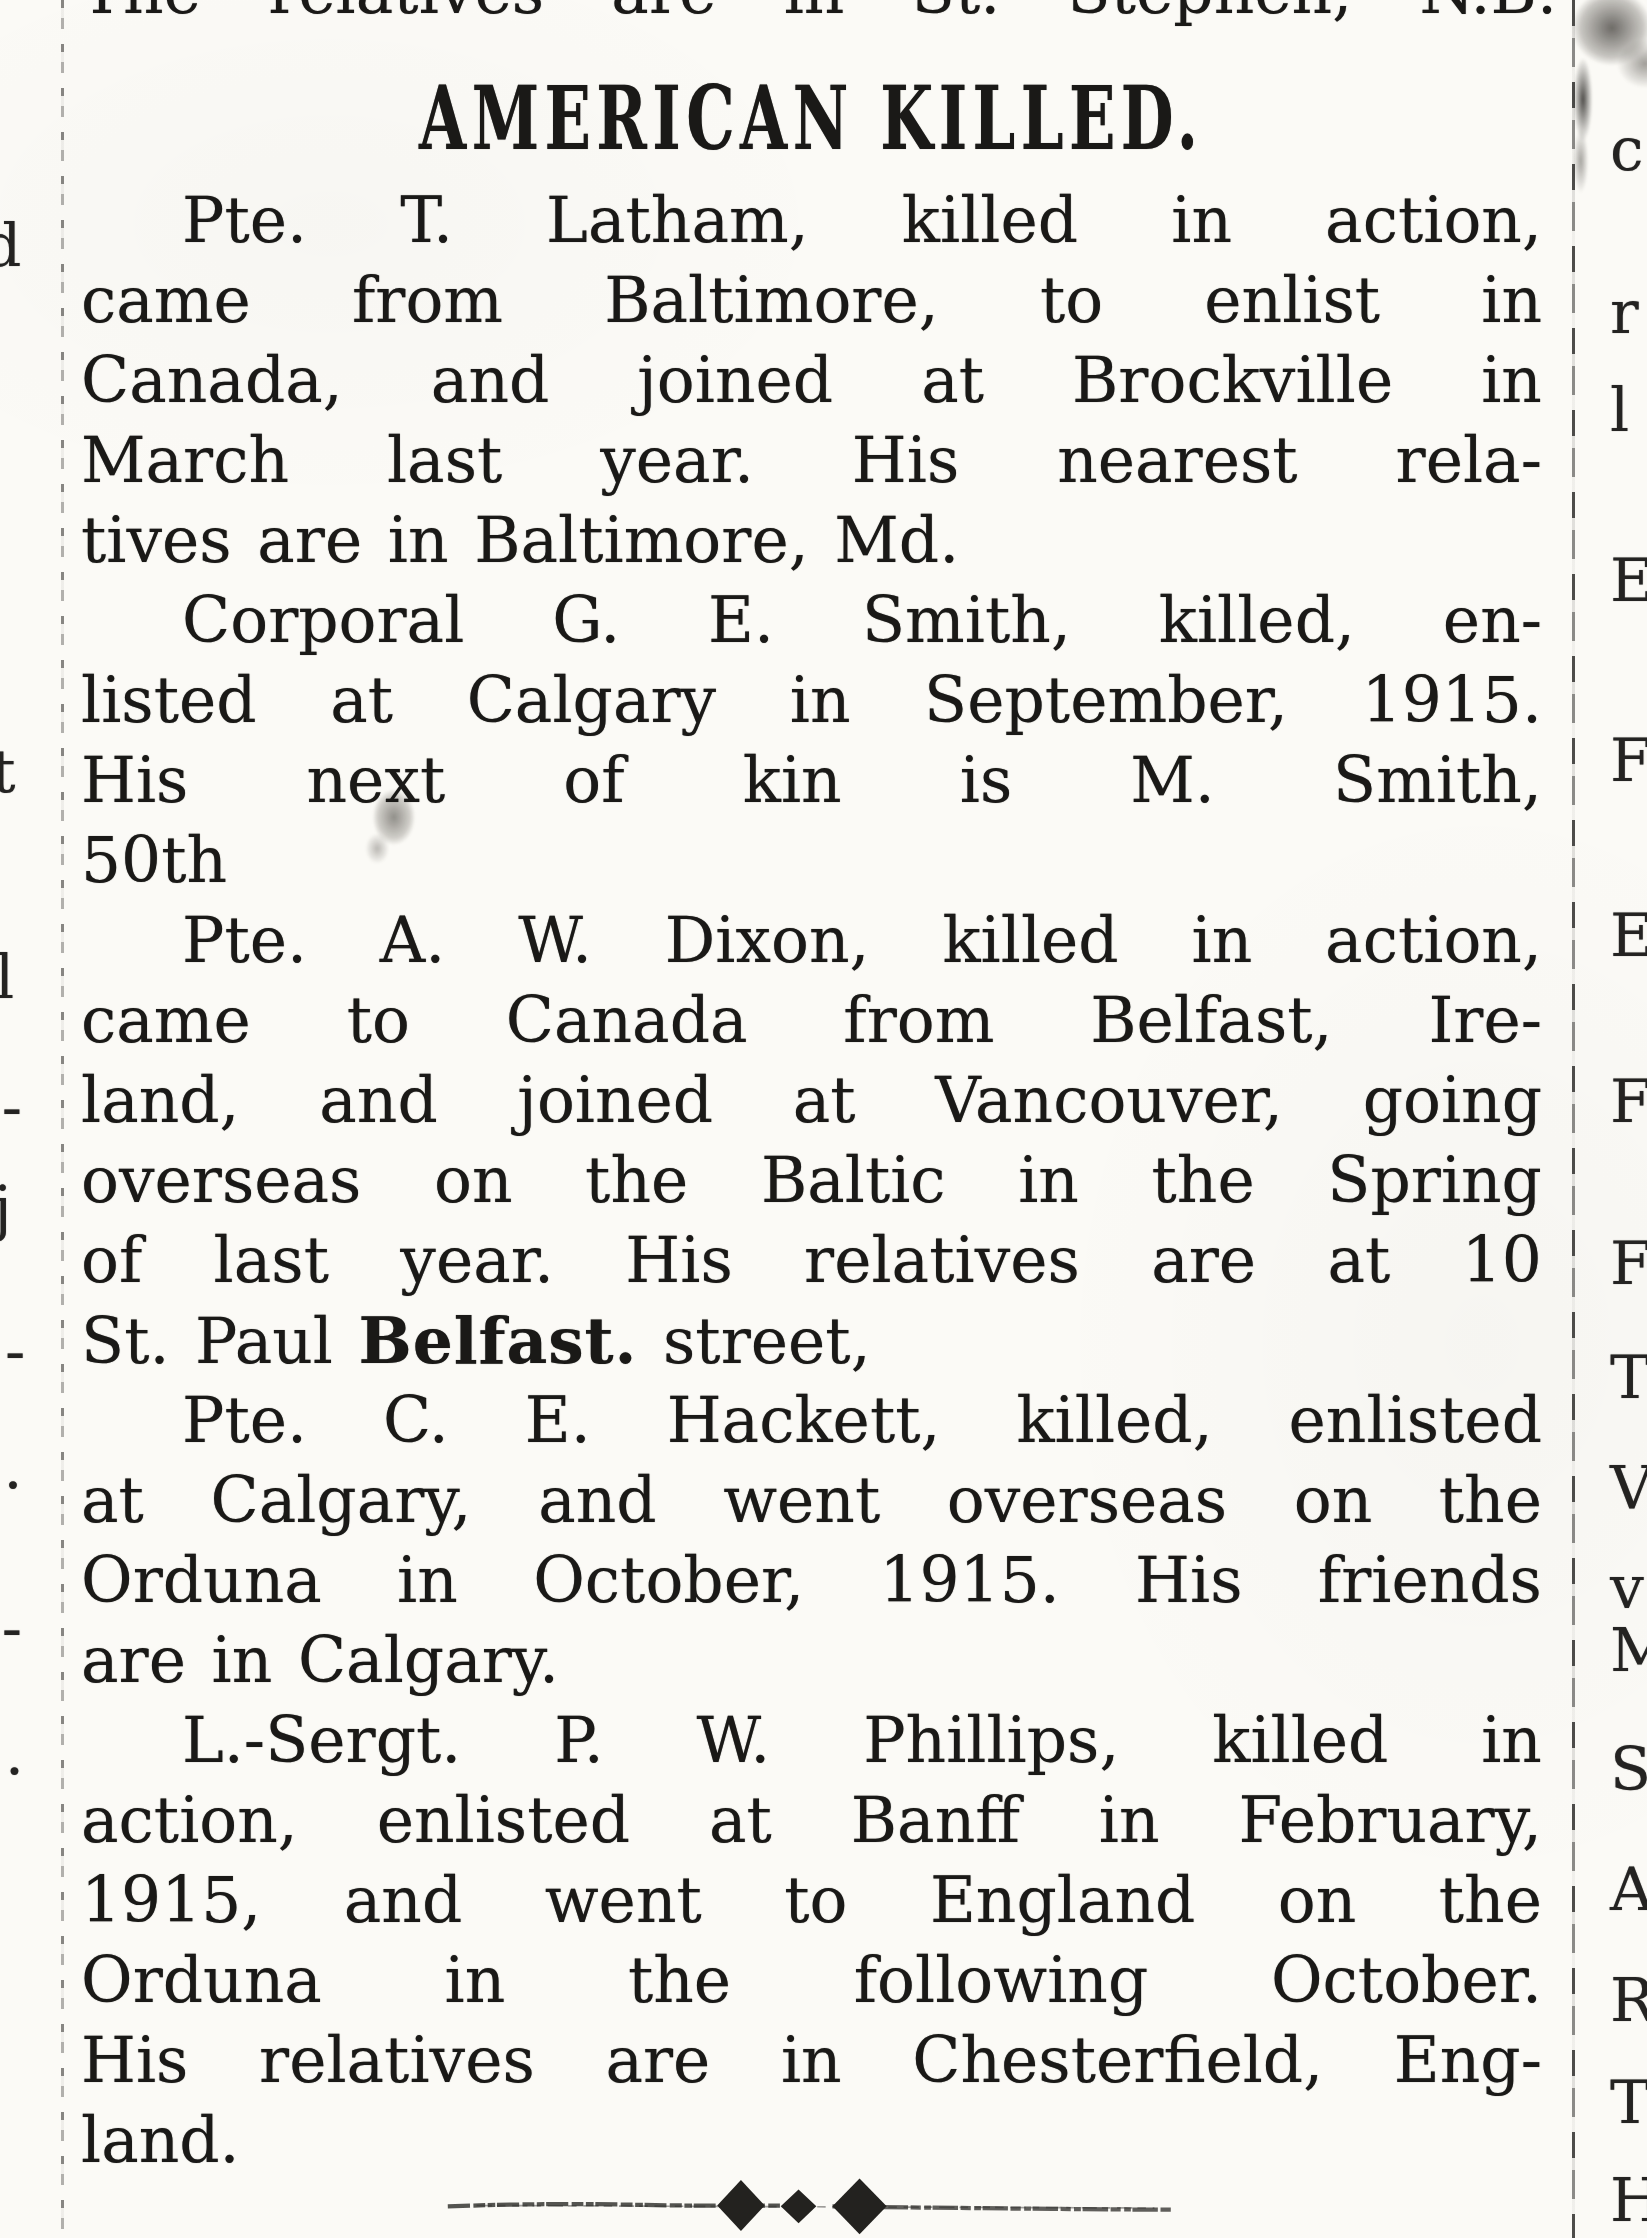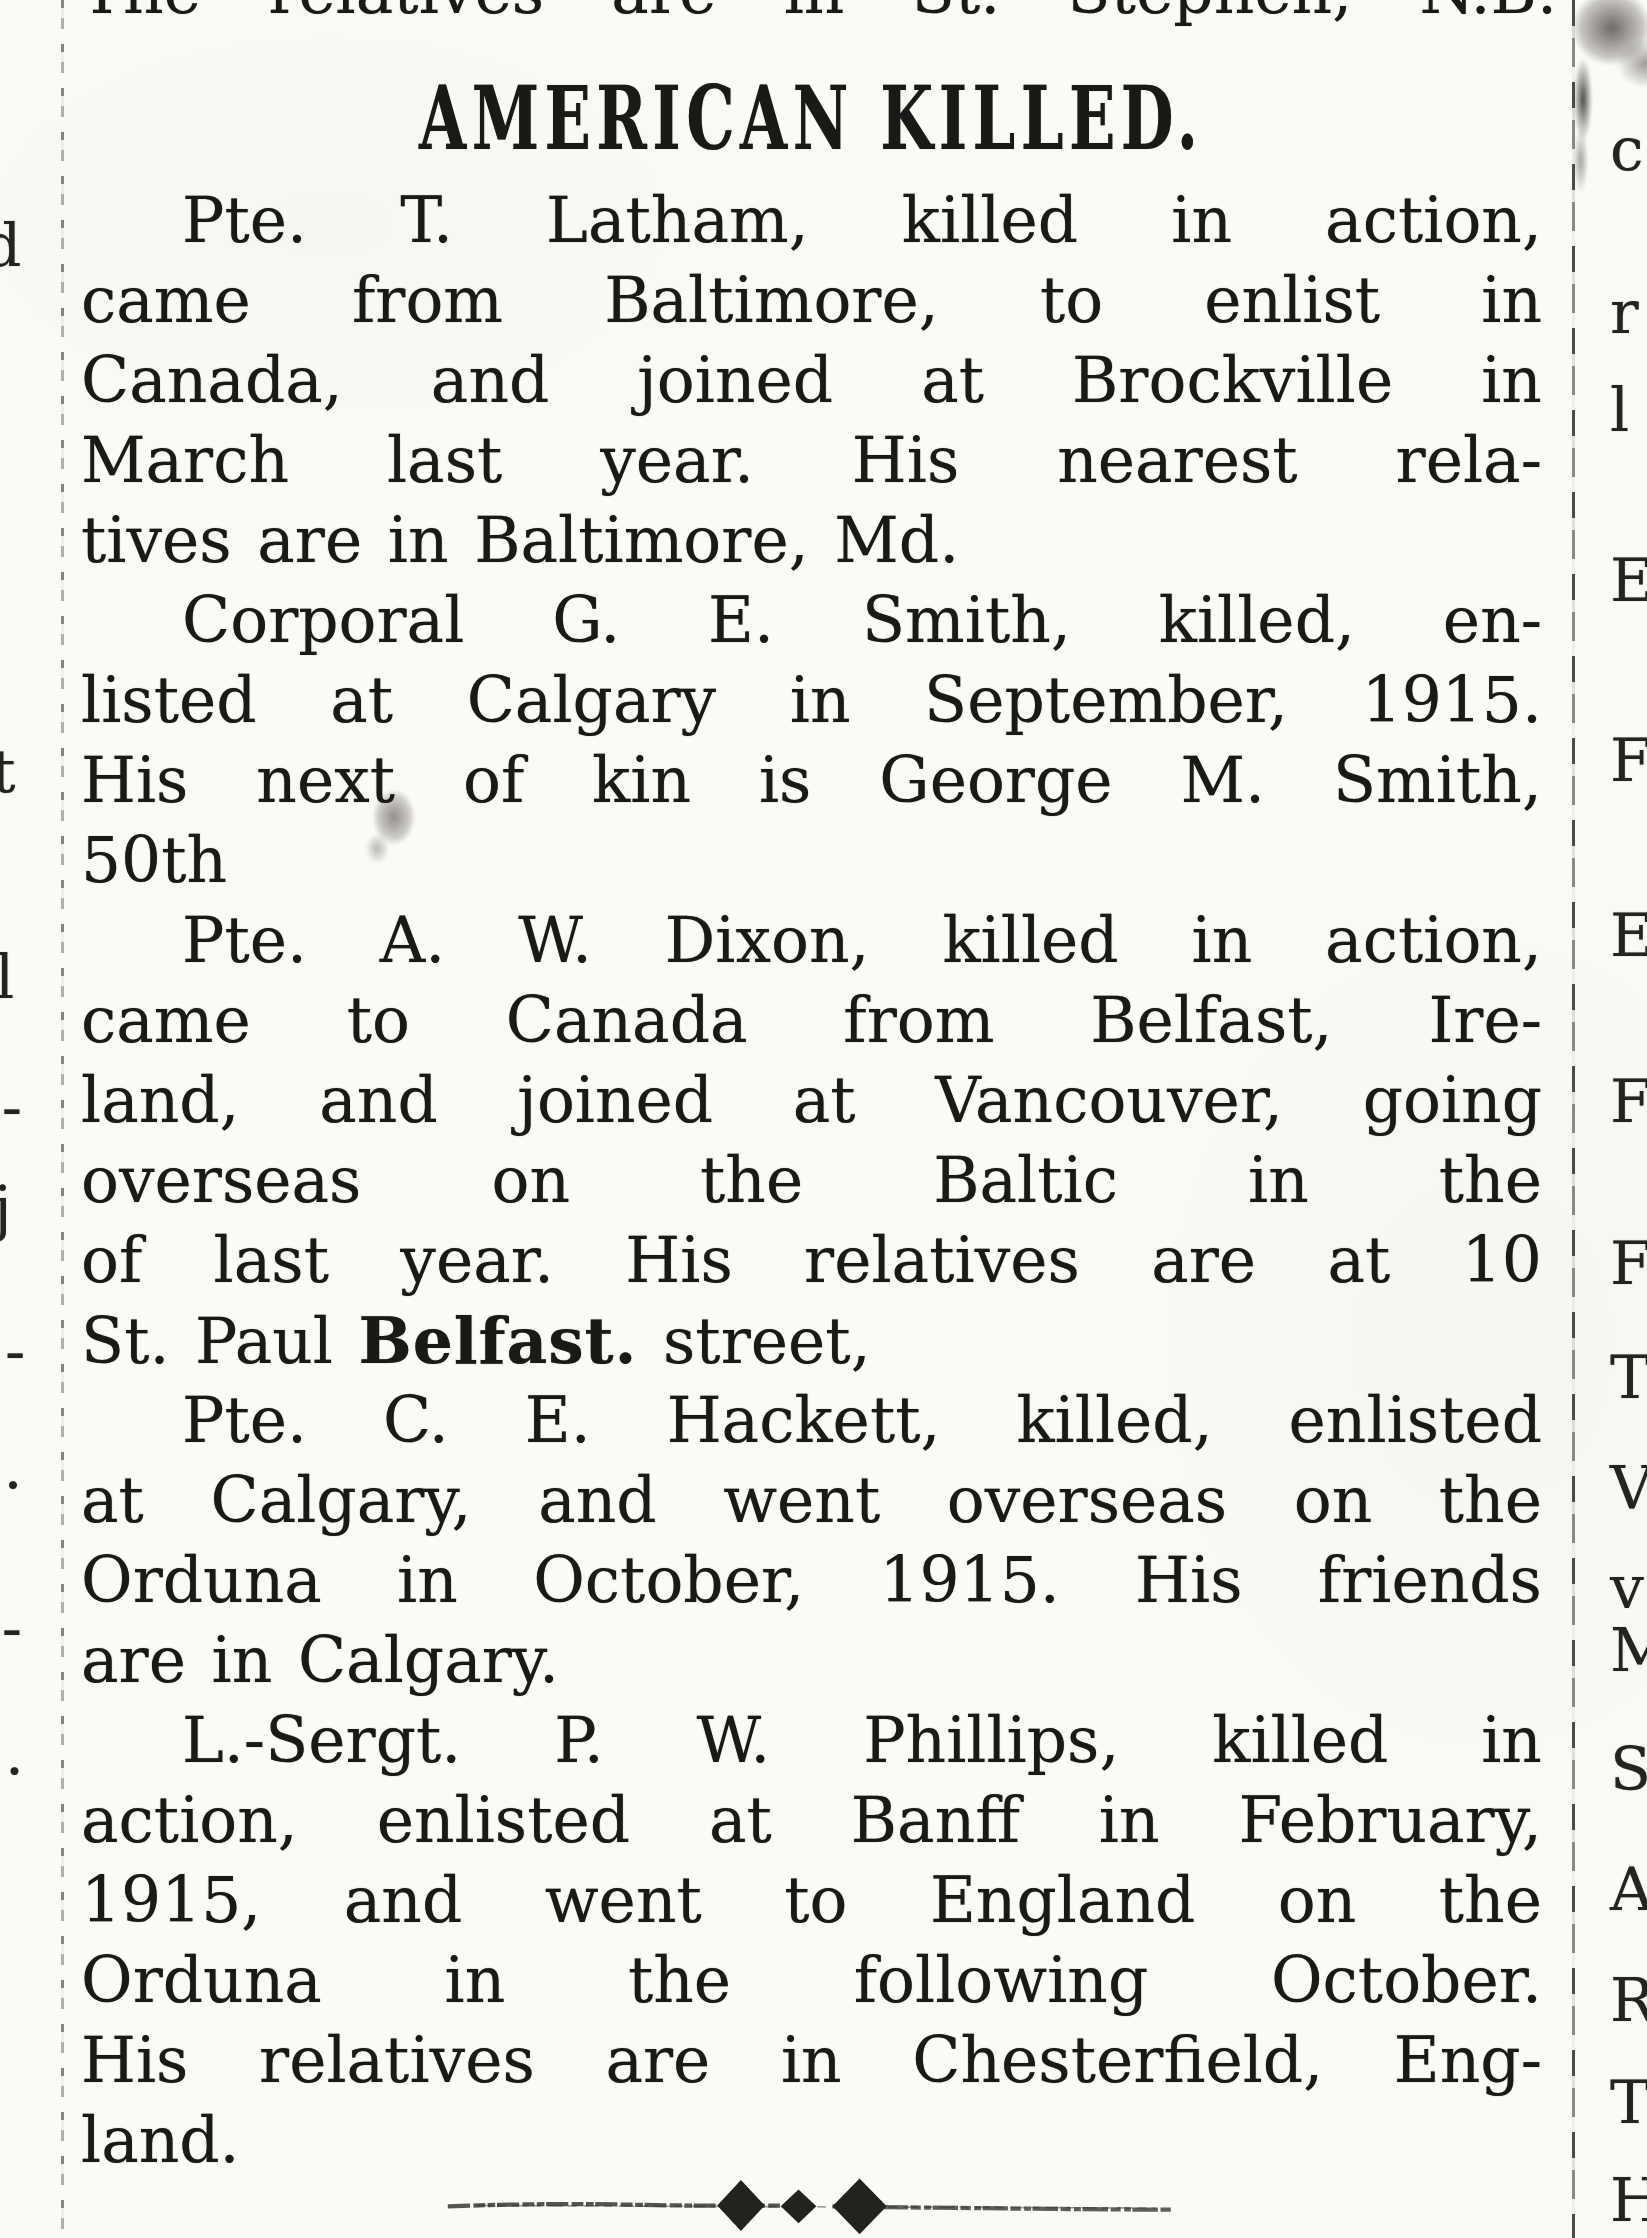--- a/index.html
+++ b/index.html
@@ -177,21 +177,20 @@
           <span class="word">in</span>
           <span class="word">September,</span>
           <span class="word">1915.</span>
         </div>
         <div class="line justify">
           <span class="word">His</span>
           <span class="word">next</span>
           <span class="word">of</span>
           <span class="word">kin</span>
           <span class="word">is</span>
-          <span class="word">George</span>
           <span class="word">M.</span>
           <span class="word">Smith,</span>
         </div>
         <div class="line last">
           <span class="word">50th</span>
         </div>
       </div>
       <div>
         <div class="line justify indent">
           <span class="word">Pte.</span>
@@ -218,20 +217,21 @@
           <span class="word">Vancouver,</span>
           <span class="word">going</span>
         </div>
         <div class="line justify">
           <span class="word">overseas</span>
           <span class="word">on</span>
           <span class="word">the</span>
           <span class="word">Baltic</span>
           <span class="word">in</span>
           <span class="word">the</span>
+          <span class="word">Spring</span>
         </div>
         <div class="line justify">
           <span class="word">of</span>
           <span class="word">last</span>
           <span class="word">year.</span>
           <span class="word">His</span>
           <span class="word">relatives</span>
           <span class="word">are</span>
           <span class="word">at</span>
           <span class="word">10</span>

